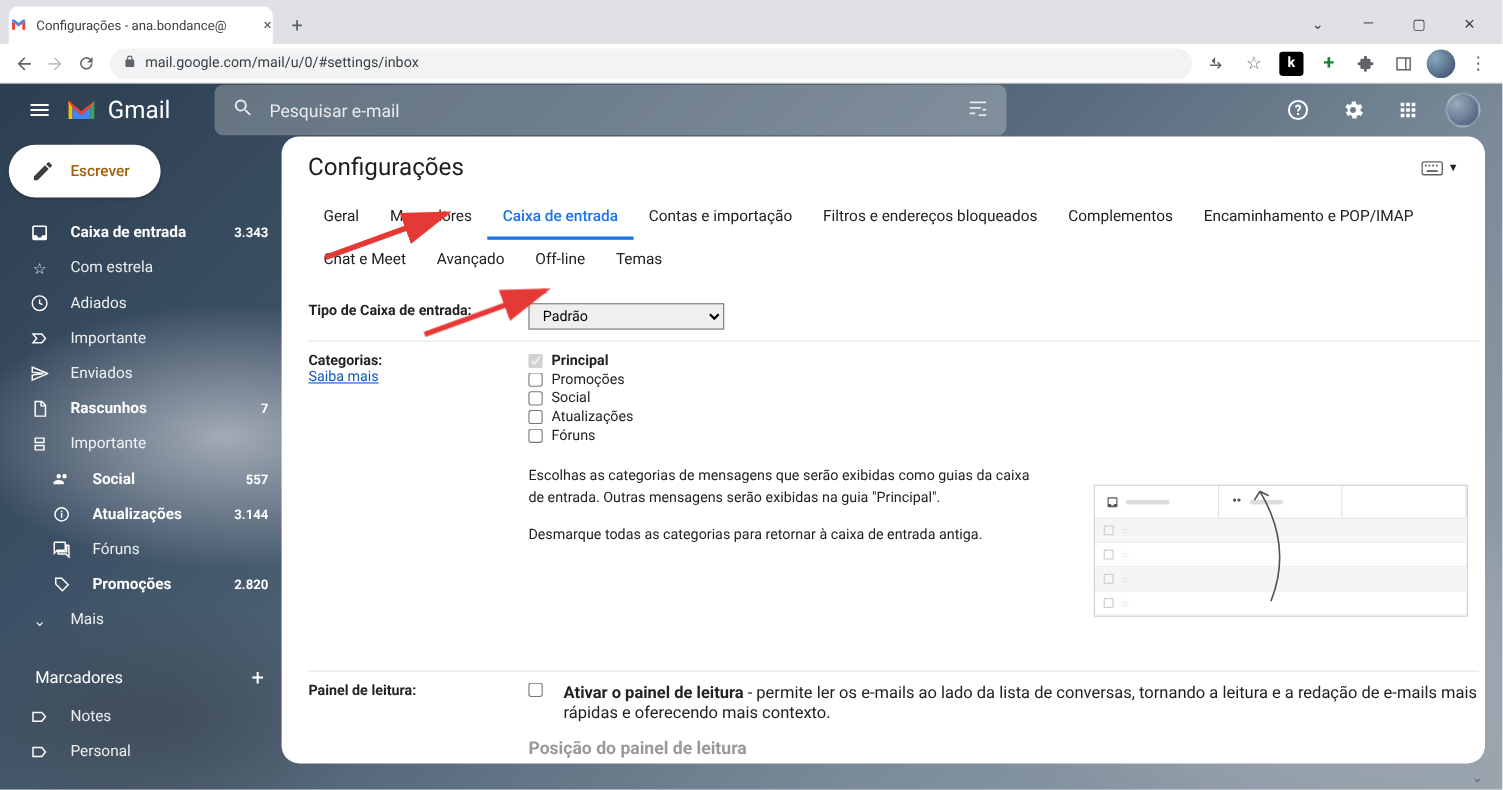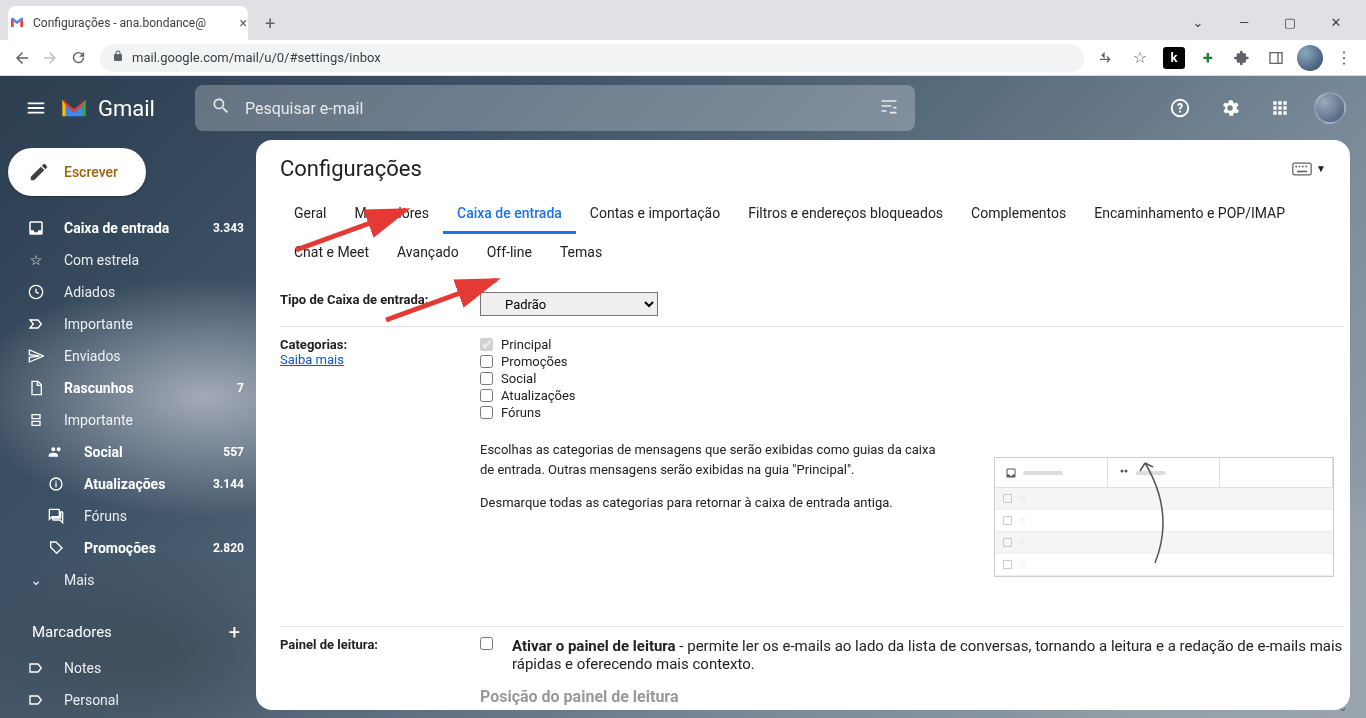--- a/index.html
+++ b/index.html
@@ -132,21 +132,21 @@
     }
     .cloud-overlay {
       position:absolute; inset:0;
       background: radial-gradient(ellipse 400px 200px at 15% 50%, rgba(230,230,235,0.6), transparent 60%),
                   radial-gradient(ellipse 500px 250px at 85% 80%, rgba(200,200,210,0.4), transparent 60%),
                   radial-gradient(ellipse 300px 150px at 10% 90%, rgba(60,70,80,0.7), transparent 70%);
       pointer-events:none;
     }
     
     .gm-header {
-      height: 64px;
+      height: 48px;
       display: flex;
       align-items: center;
       padding: 0 16px;
       position: relative;
       z-index: 2;
     }
     .hamburger {
       width: 40px; height:40px;
       display:flex;align-items:center;justify-content:center;
       color:#fff; cursor:pointer; border-radius:50%;
@@ -294,26 +294,26 @@
       font-size: 13px;
     }
     .learn-more {
       color: #15c; font-weight: 400; font-size:13px;
     }
     .row-body { flex:1; position:relative; }
     select.inbox-type {
       width: 178px; height: 24px;
       border: 1px solid #767676;
       font-size: 13px;
-      padding: 0 20px;
+      padding: 0 8px;
       background:#efefef;
     }
     .cat-row { display:flex; align-items:center; gap:8px; margin-bottom:2px; font-size:13px; }
     .cat-row input[type=checkbox] { width:13px; height:13px; }
-    .cat-row.disabled label { font-weight:400; }
+    .cat-row.disabled label { font-weight:700; }
     .help-text { color:#222; font-size:13px; margin-top:20px; max-width:460px; line-height:1.5; }
     .help-text .para2 { margin-top:14px; }
     .inbox-preview {
       width: 340px;
       border: 1px solid #ccc;
       position:absolute;
       right: 10px;
       top: 120px;
     }
     .preview-tabs { display:flex; height:30px; border-bottom:1px solid #e0e0e0; }

